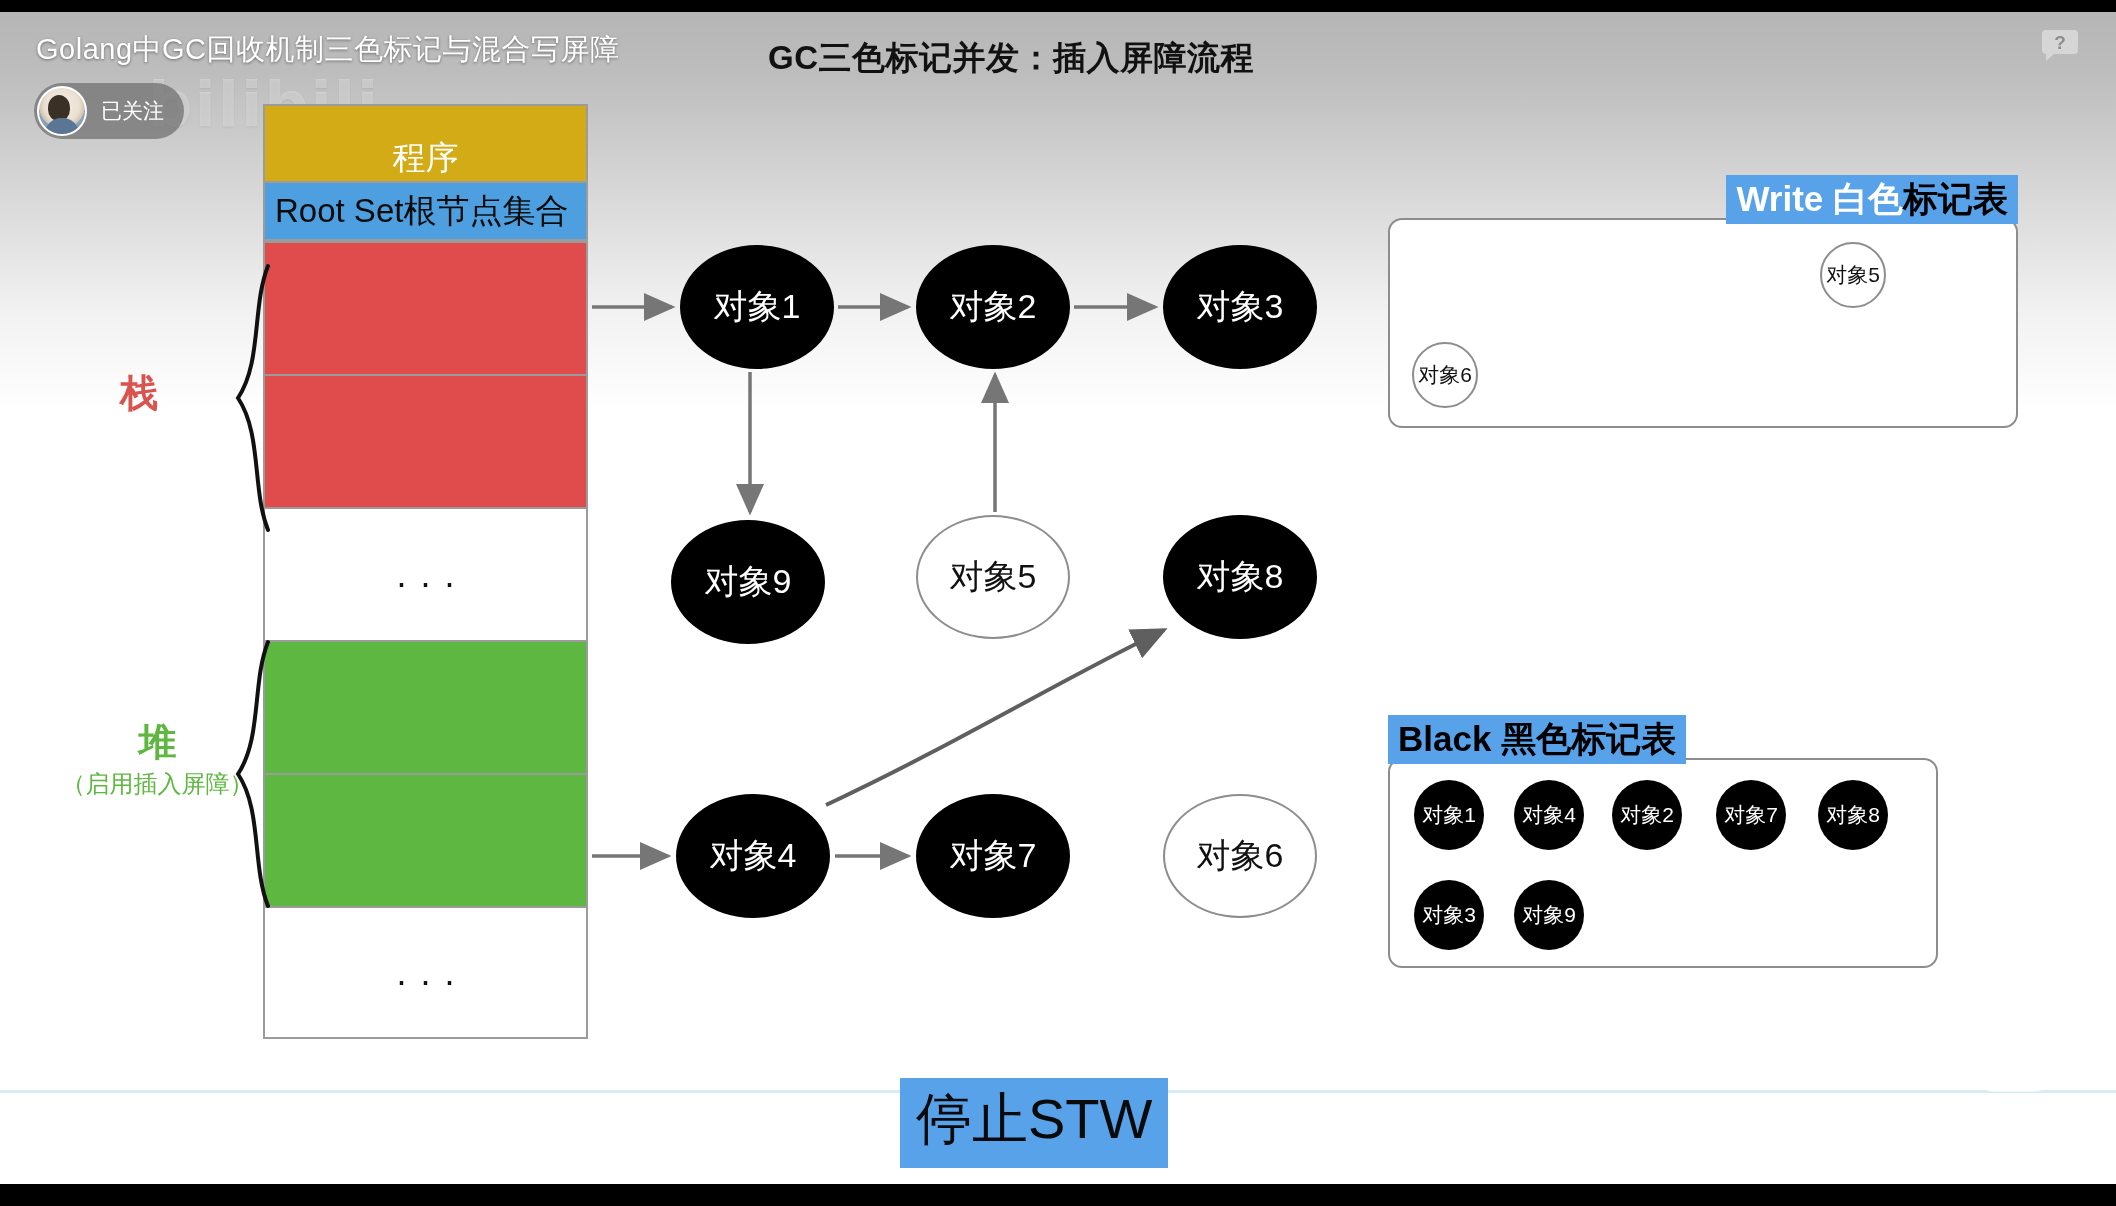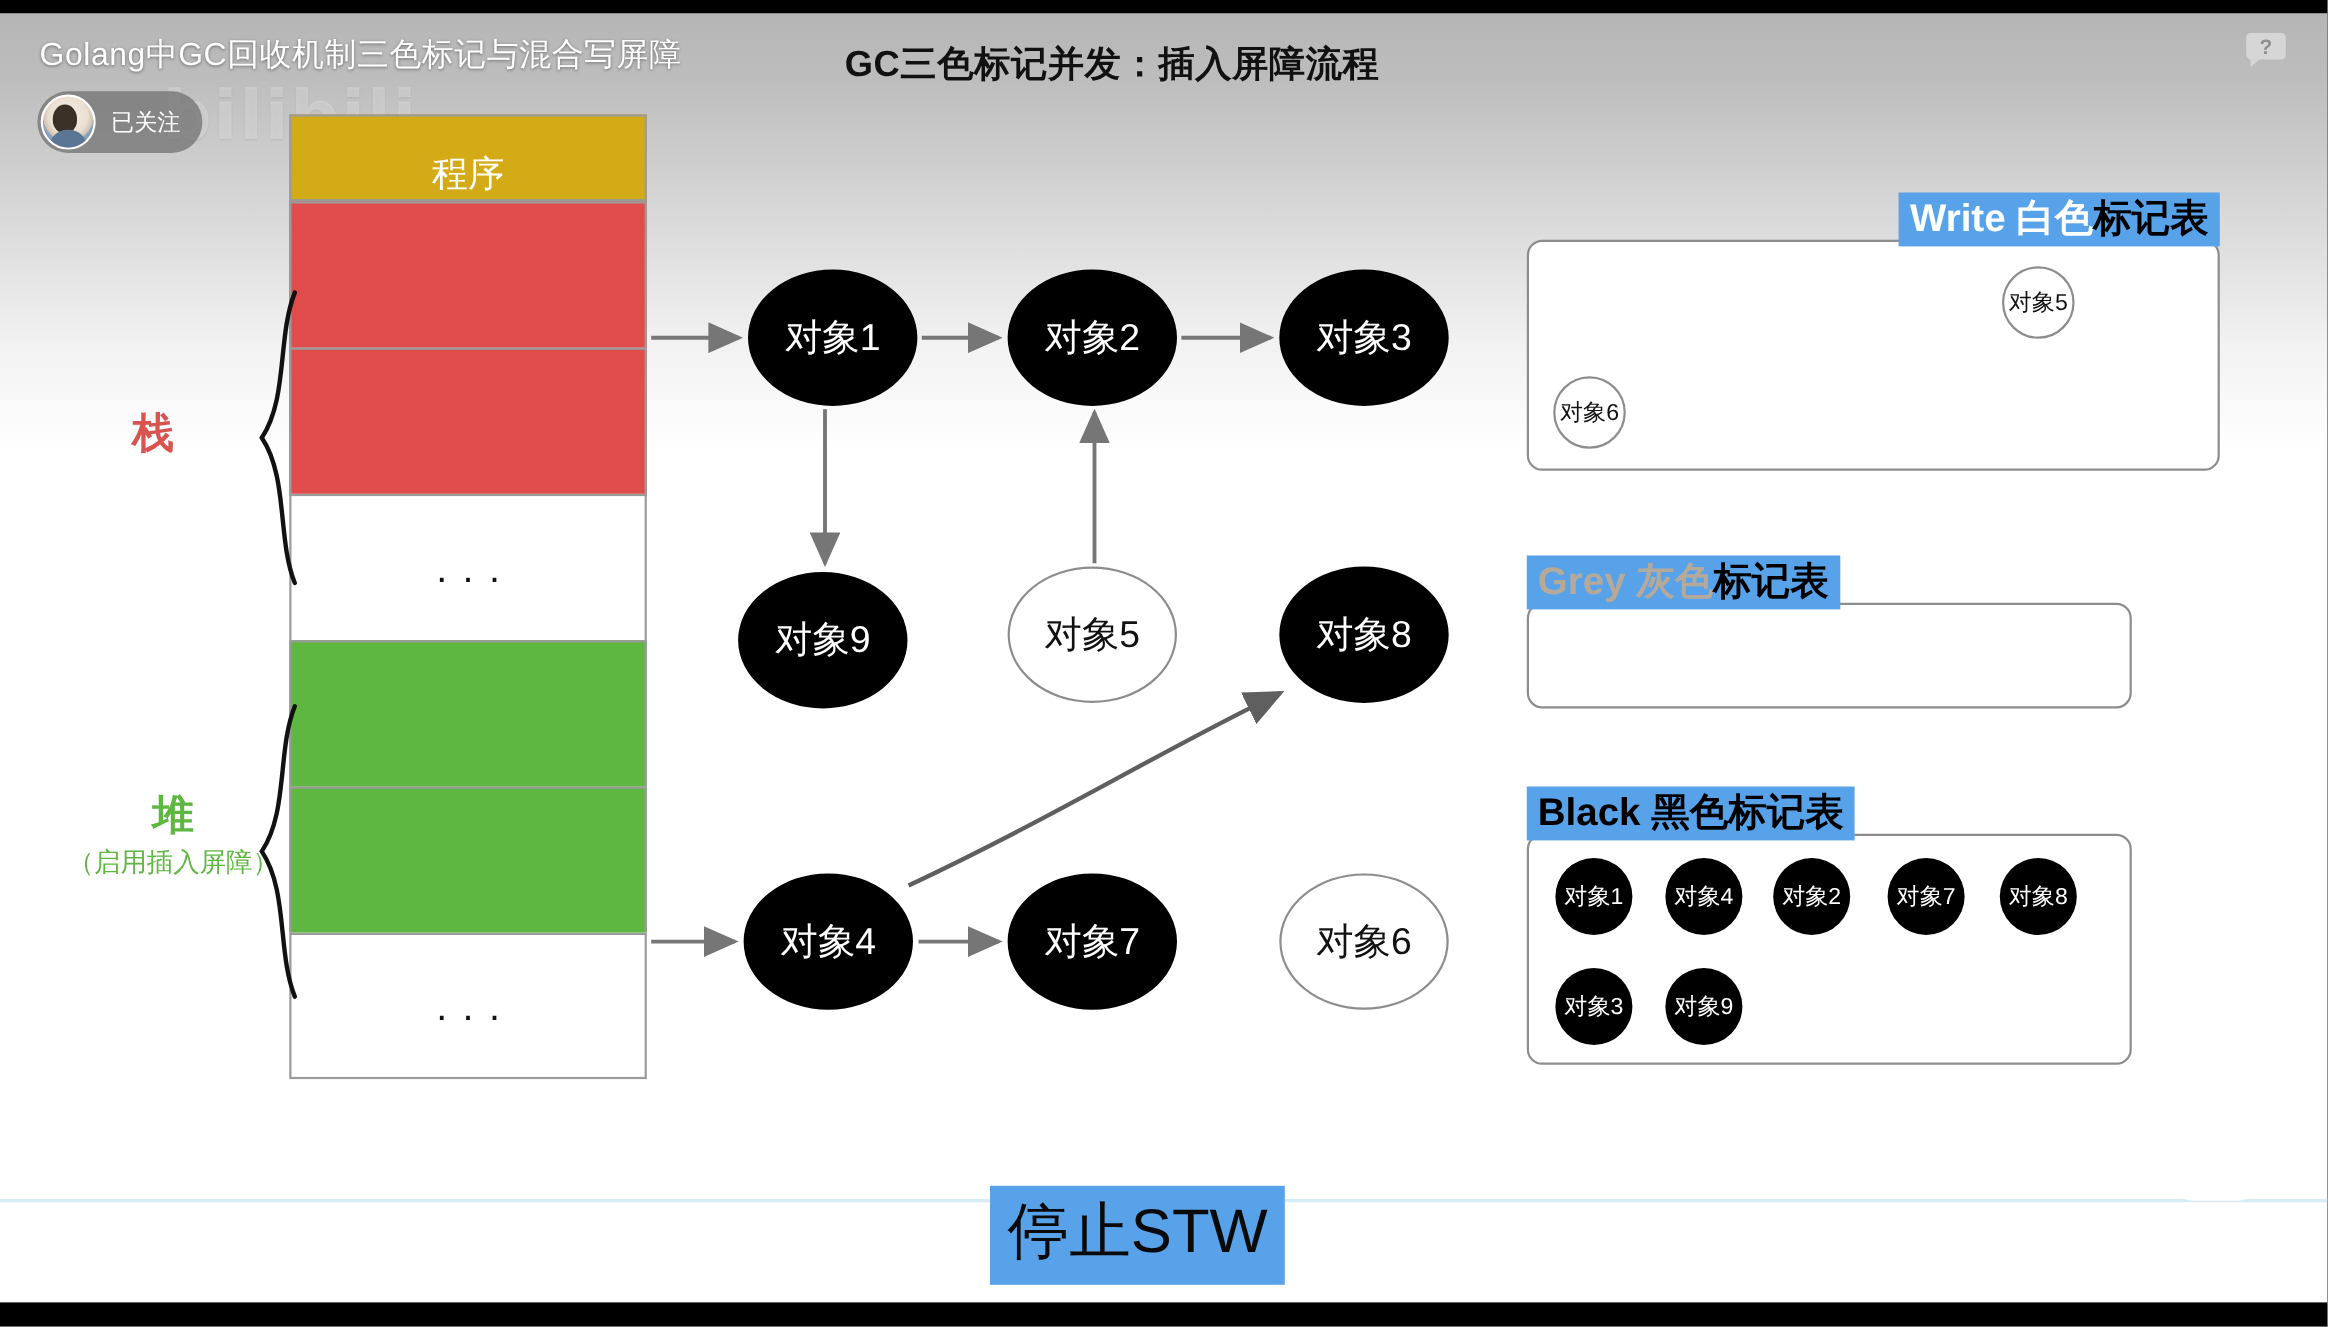--- a/index.html
+++ b/index.html
@@ -186,20 +186,23 @@
       <path d="M6 2 H34 A4 4 0 0 1 38 6 V22 A4 4 0 0 1 34 26 H14 L6 33 V26 A4 4 0 0 1 2 22 V6 A4 4 0 0 1 6 2 Z" fill="#d6d6d6"></path>
       <text x="20" y="21" font-family="Liberation Sans, sans-serif" font-size="19" font-weight="bold" fill="#8e8e8e" text-anchor="middle">?</text>
     </svg>
   </div>
 
   <div id="slide-heading">GC三色标记并发：插入屏障流程</div>
 
   <div id="mem-col">
     <div id="row-program">
       <span>程序</span>
+    </div>
+    <div id="row-rootset">
+      <span>Root Set根节点集合</span>
     </div>
     <div class="mem-row cell-red"></div>
     <div class="mem-row cell-red"></div>
     <div class="mem-row cell-blank">
       <span class="dots">...</span>
     </div>
     <div class="mem-row cell-green"></div>
     <div class="mem-row cell-green"></div>
     <div class="mem-row cell-blank">
       <span class="dots">...</span>
@@ -283,26 +286,20 @@
     <div class="mark-box" id="box-white" style="height:210px;">
         <div class="chip white" style="left: 430px; top: 22px; width: 66px; height: 66px;">
           <span>对象5</span>
         </div>
         <div class="chip white" style="left: 22px; top: 122px; width: 66px; height: 66px;">
           <span>对象6</span>
         </div>
       </div>
   </div>
 
-  <div class="mark-section" id="sec-grey" style="left:1388px;top:505px;width:550px;">
-    <div class="mark-title">
-      <span class="g">Grey </span><span class="g">灰色</span><span class="cn">标记表</span>
-    </div>
-    <div class="mark-box" id="box-grey" style="height:96px;"></div>
-  </div>
 
   <div class="mark-section" id="sec-black" style="left:1388px;top:715px;width:550px;">
     <div class="mark-title">
       <span class="k">Black </span><span class="k">黑色</span><span class="cn">标记表</span>
     </div>
     <div class="mark-box" id="box-black" style="height:210px;">
         <div class="chip black" style="left: 24px; top: 20px; width: 70px; height: 70px;">
           <span>对象1</span>
         </div>
         <div class="chip black" style="left: 124px; top: 20px; width: 70px; height: 70px;">

